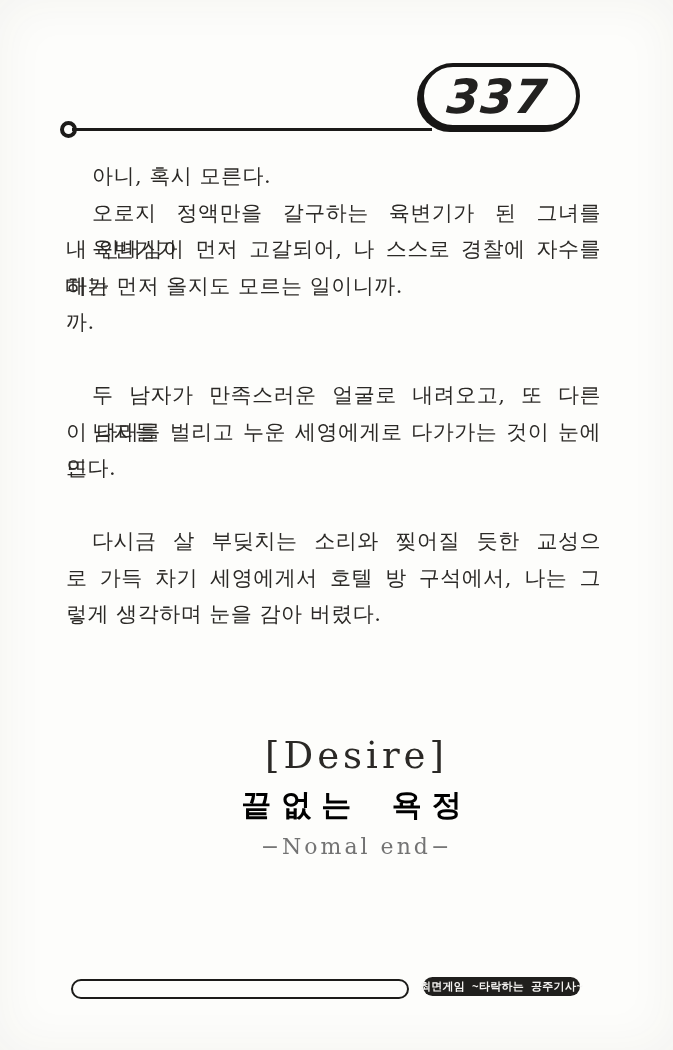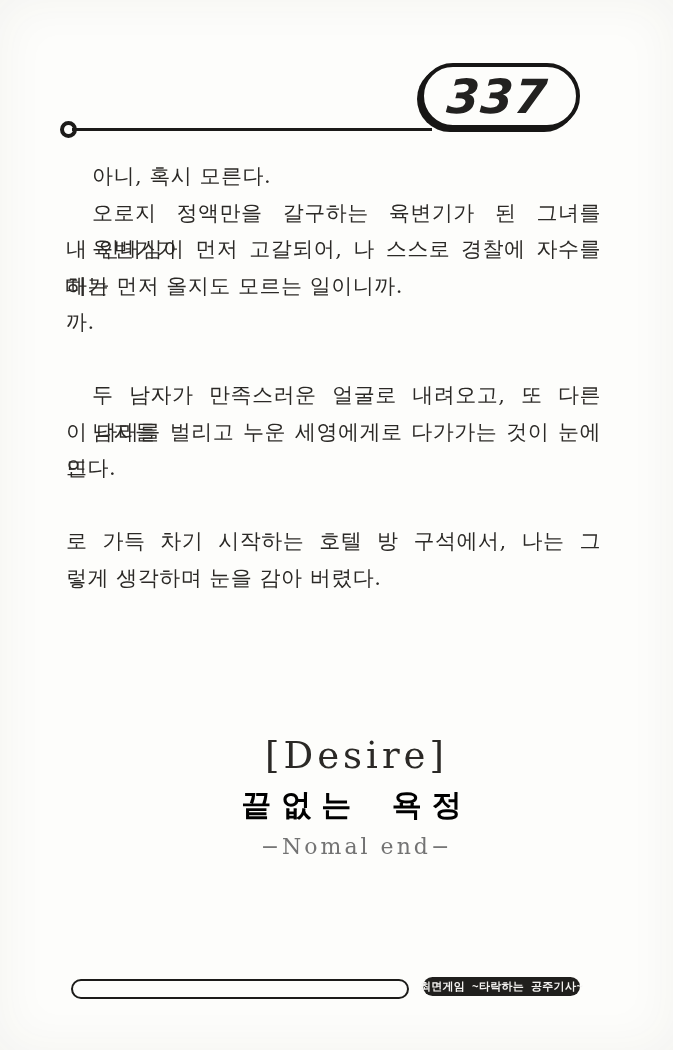--- a/index.html
+++ b/index.html
@@ -161,21 +161,22 @@
     <div class="line indent">아니, 혹시 모른다.</div>
     <div class="line indent j">오로지 정액만을 갈구하는 육변기가 된 그녀를 육변기가</div>
     <div class="line j">내 인내심이 먼저 고갈되어, 나 스스로 경찰에 자수를 하는</div>
     <div class="line">때가 먼저 올지도 모르는 일이니까.</div>
     <div class="line">까.</div>
     <div class="spacer"></div>
     <div class="line indent j">두 남자가 만족스러운 얼굴로 내려오고, 또 다른 남자들</div>
     <div class="line j">이 다리를 벌리고 누운 세영에게로 다가가는 것이 눈에 뜨</div>
     <div class="line">인다.</div>
     <div class="spacer"></div>
-    <div class="line j">로 가득 차기 시작하는 호텔 방 구석에서, 나는 그</div>
+    <div class="line indent j">다시금 살 부딪치는 소리와 찢어질 듯한 교성으</div>
+    <div class="line j">로 가득 차기 세영에게서 호텔 방 구석에서, 나는 그</div>
     <div class="line">렇게 생각하며 눈을 감아 버렸다.</div>
   </div>
 
   <div class="ending">
     <div class="ending-title-en">[Desire]</div>
     <div class="ending-title-ko">끝없는 욕정</div>
     <div class="ending-subtitle">−Nomal end−</div>
   </div>
 
   <div class="footer-outline-pill"></div>

